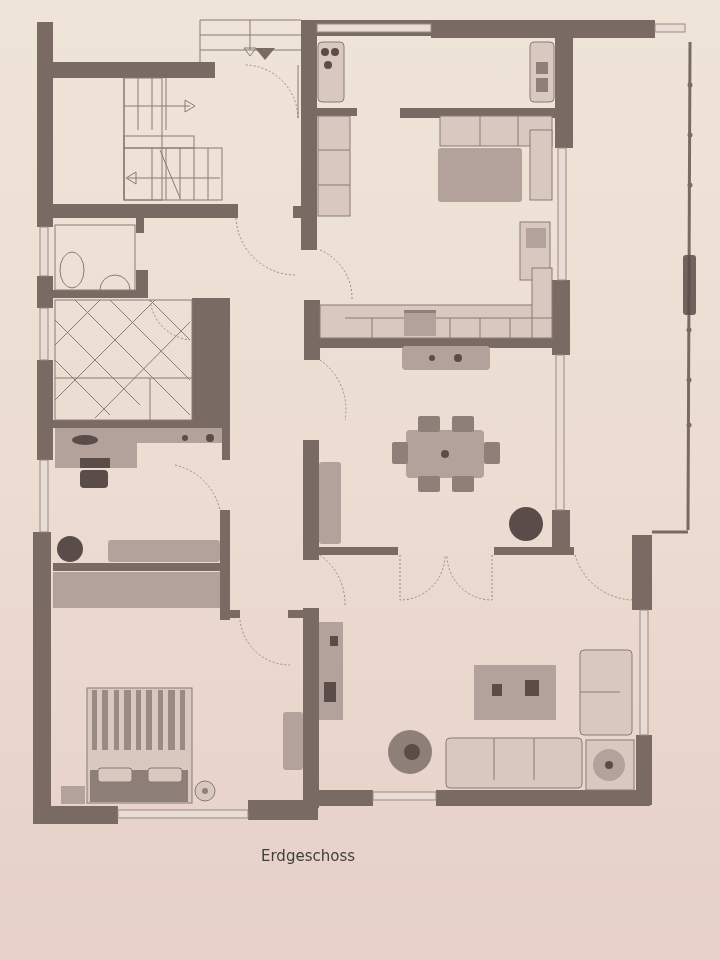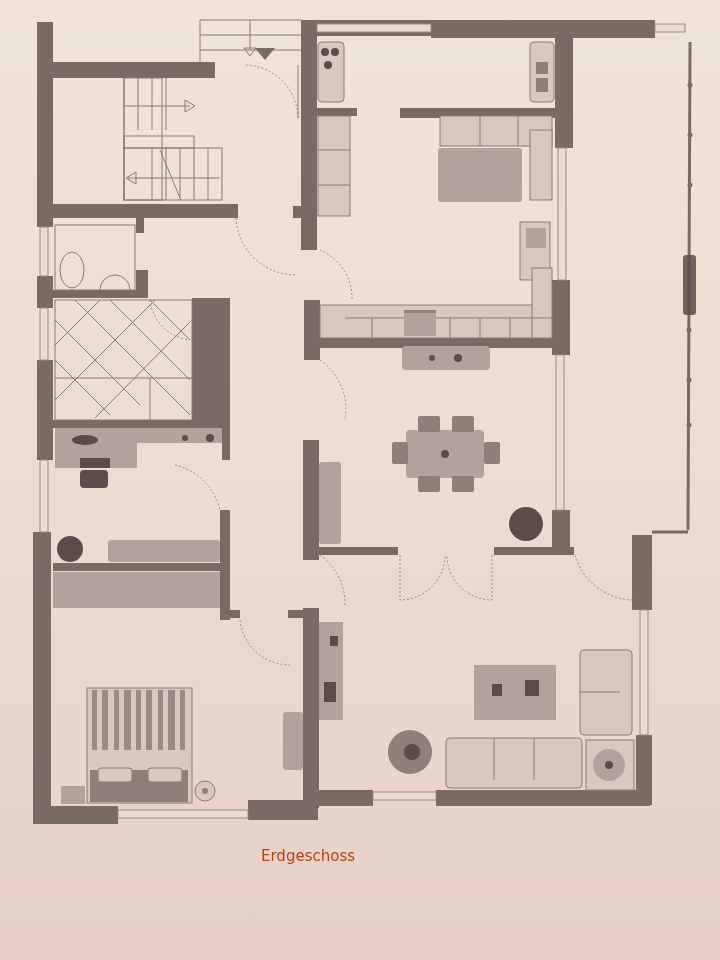--- a/index.html
+++ b/index.html
@@ -5,21 +5,21 @@
   html, body { margin:0; padding:0; }
   body {
     width:720px; height:960px; overflow:hidden;
     background: linear-gradient(180deg,#efe4d8 0%,#ecdcd2 50%,#e6d0c8 100%);
     font-family: "DejaVu Sans", sans-serif;
     position:relative;
   }
   #plan { position:absolute; left:0; top:0; width:720px; height:960px; }
   .caption {
     position:absolute; left:0; width:616px; top:847px;
-    text-align:center; font-size:15px; color:#c2410c;
+    text-align:center; font-size:15px; color:#404040;
     font-family: "DejaVu Sans", sans-serif;
   }
   .wall { fill:#7a6a64; }
   .thin { stroke:#8a7a74; stroke-width:1; fill:none; }
   .door { stroke:#9a8a84; stroke-width:1; fill:none; stroke-dasharray:2 2; }
   .furn { fill:#b3a29c; }
   .furn-d { fill:#8f7f79; }
   .furn-l { fill:#d8c8c0; stroke:#8a7a74; stroke-width:1; }
   .plant { fill:#5a4c48; }
   .win { fill:#e8dcd4; stroke:#9a8a84; stroke-width:1; }

